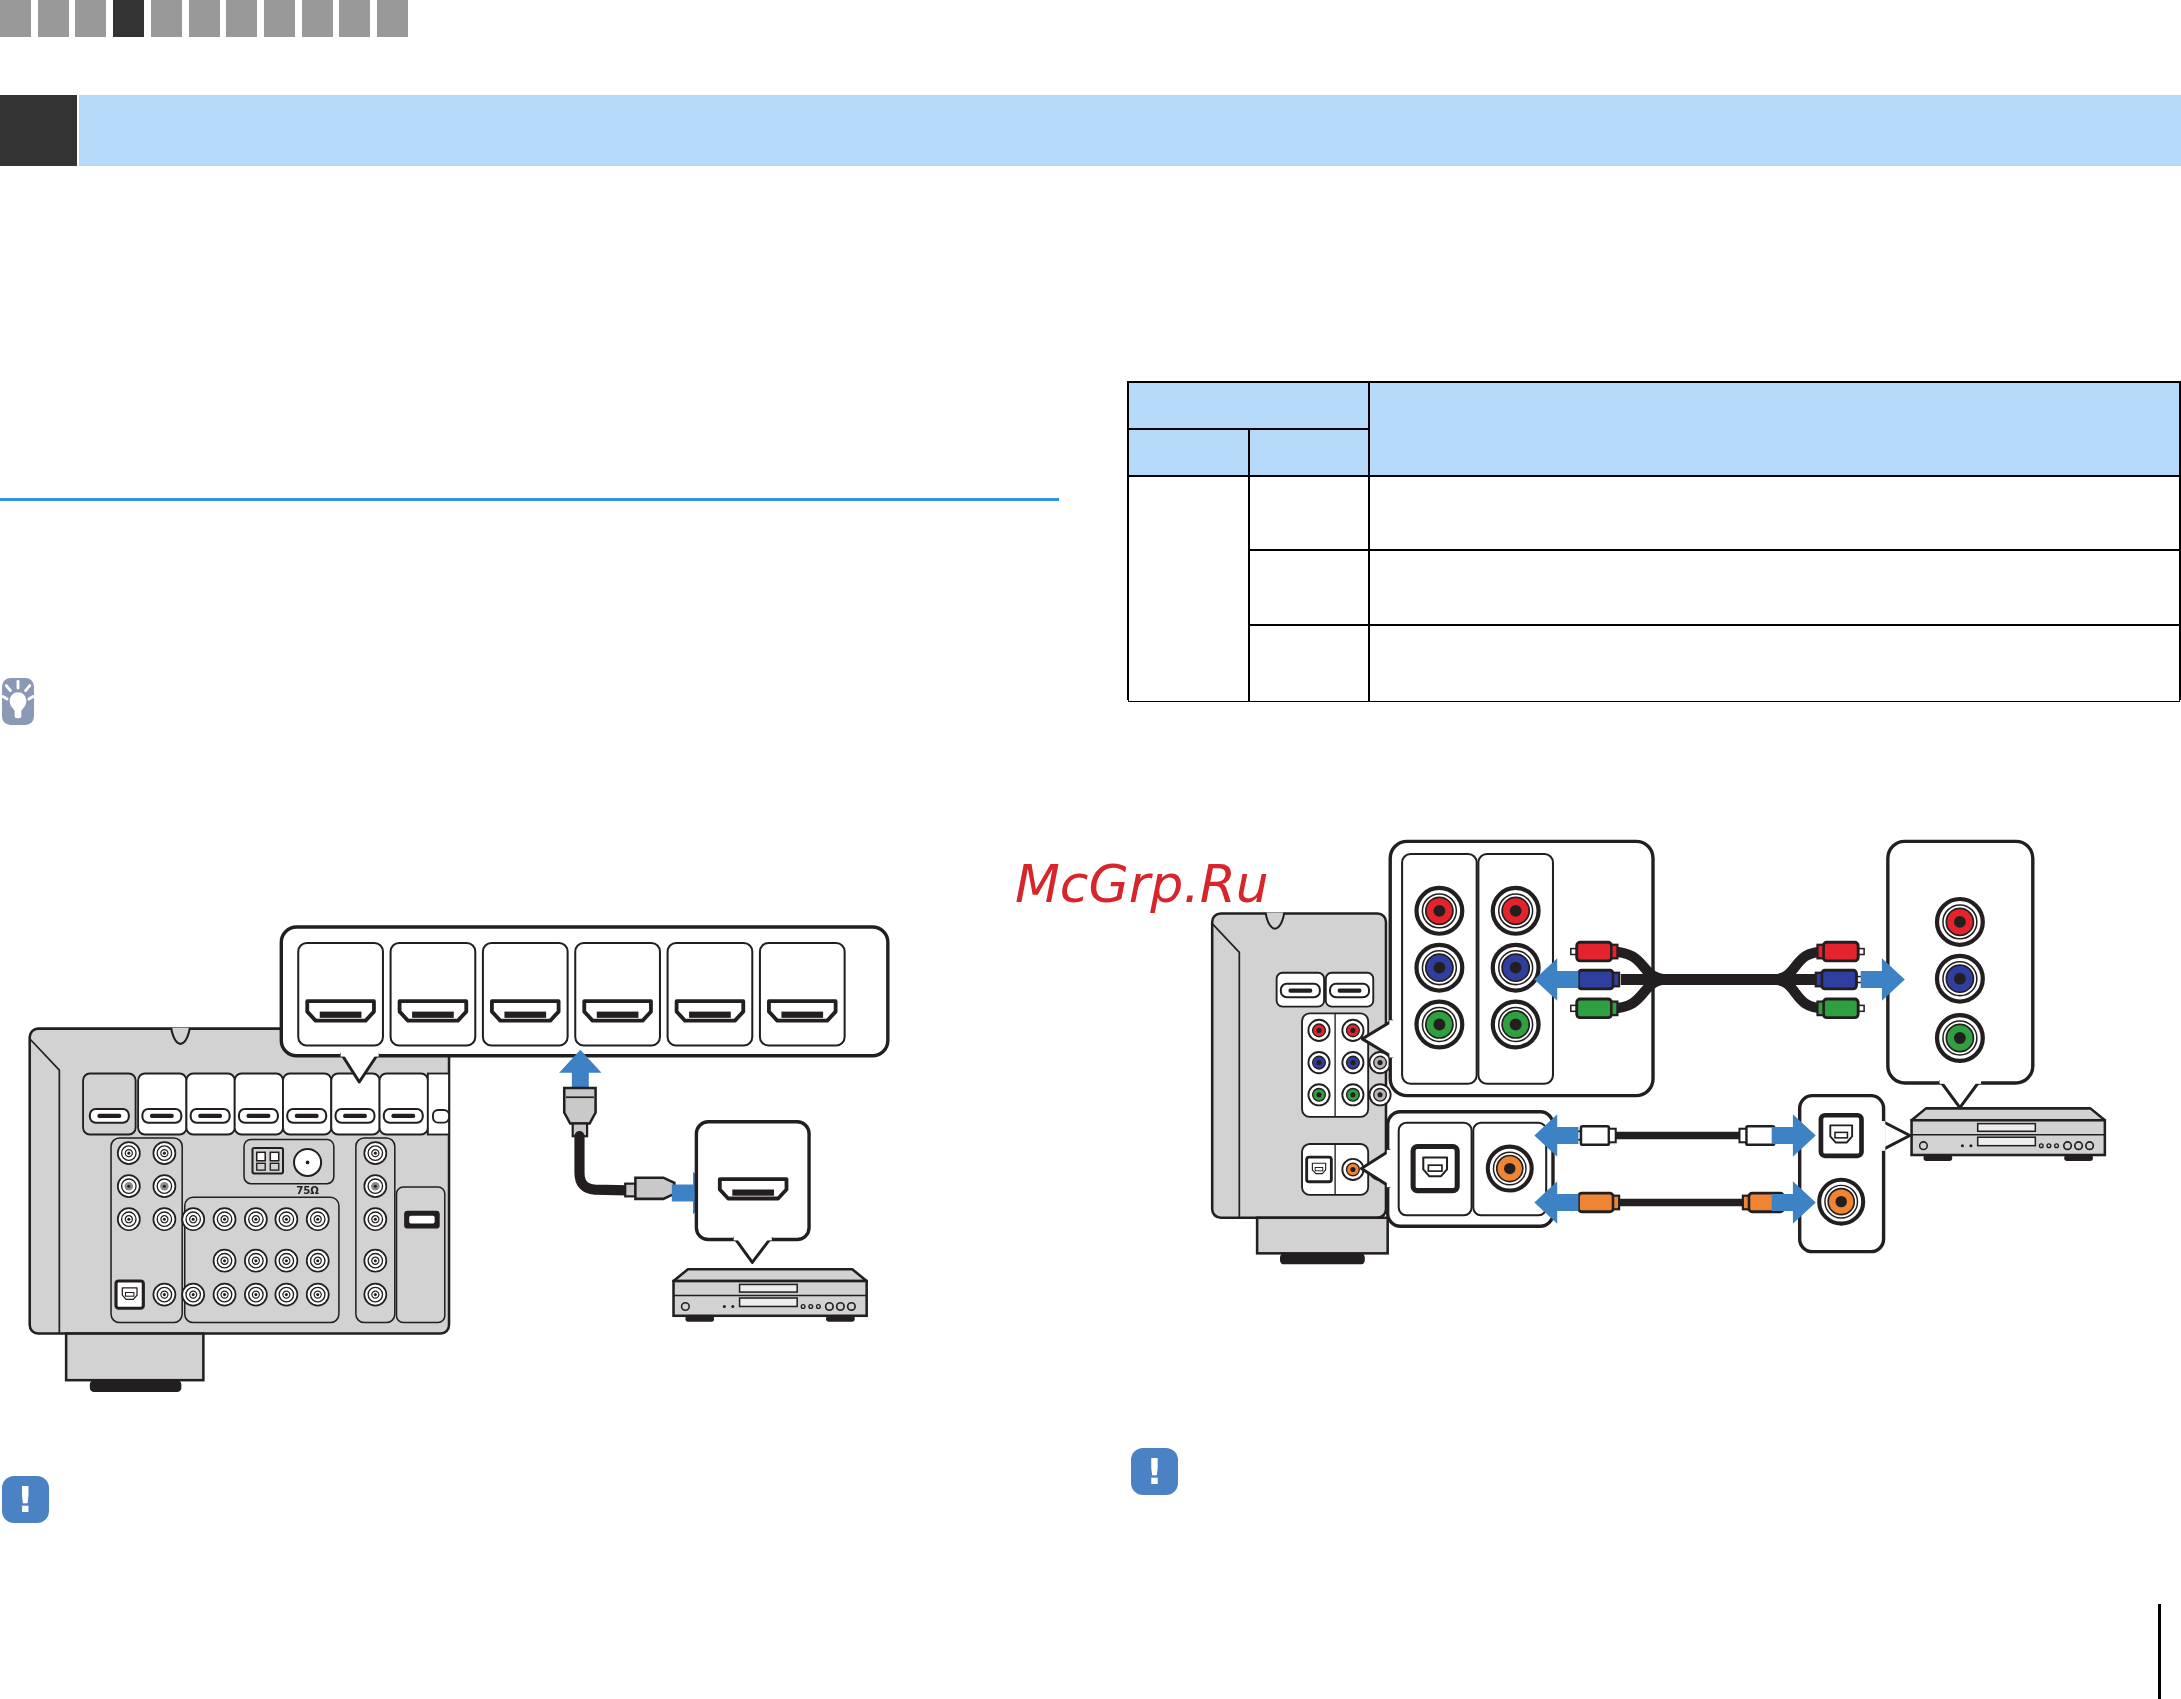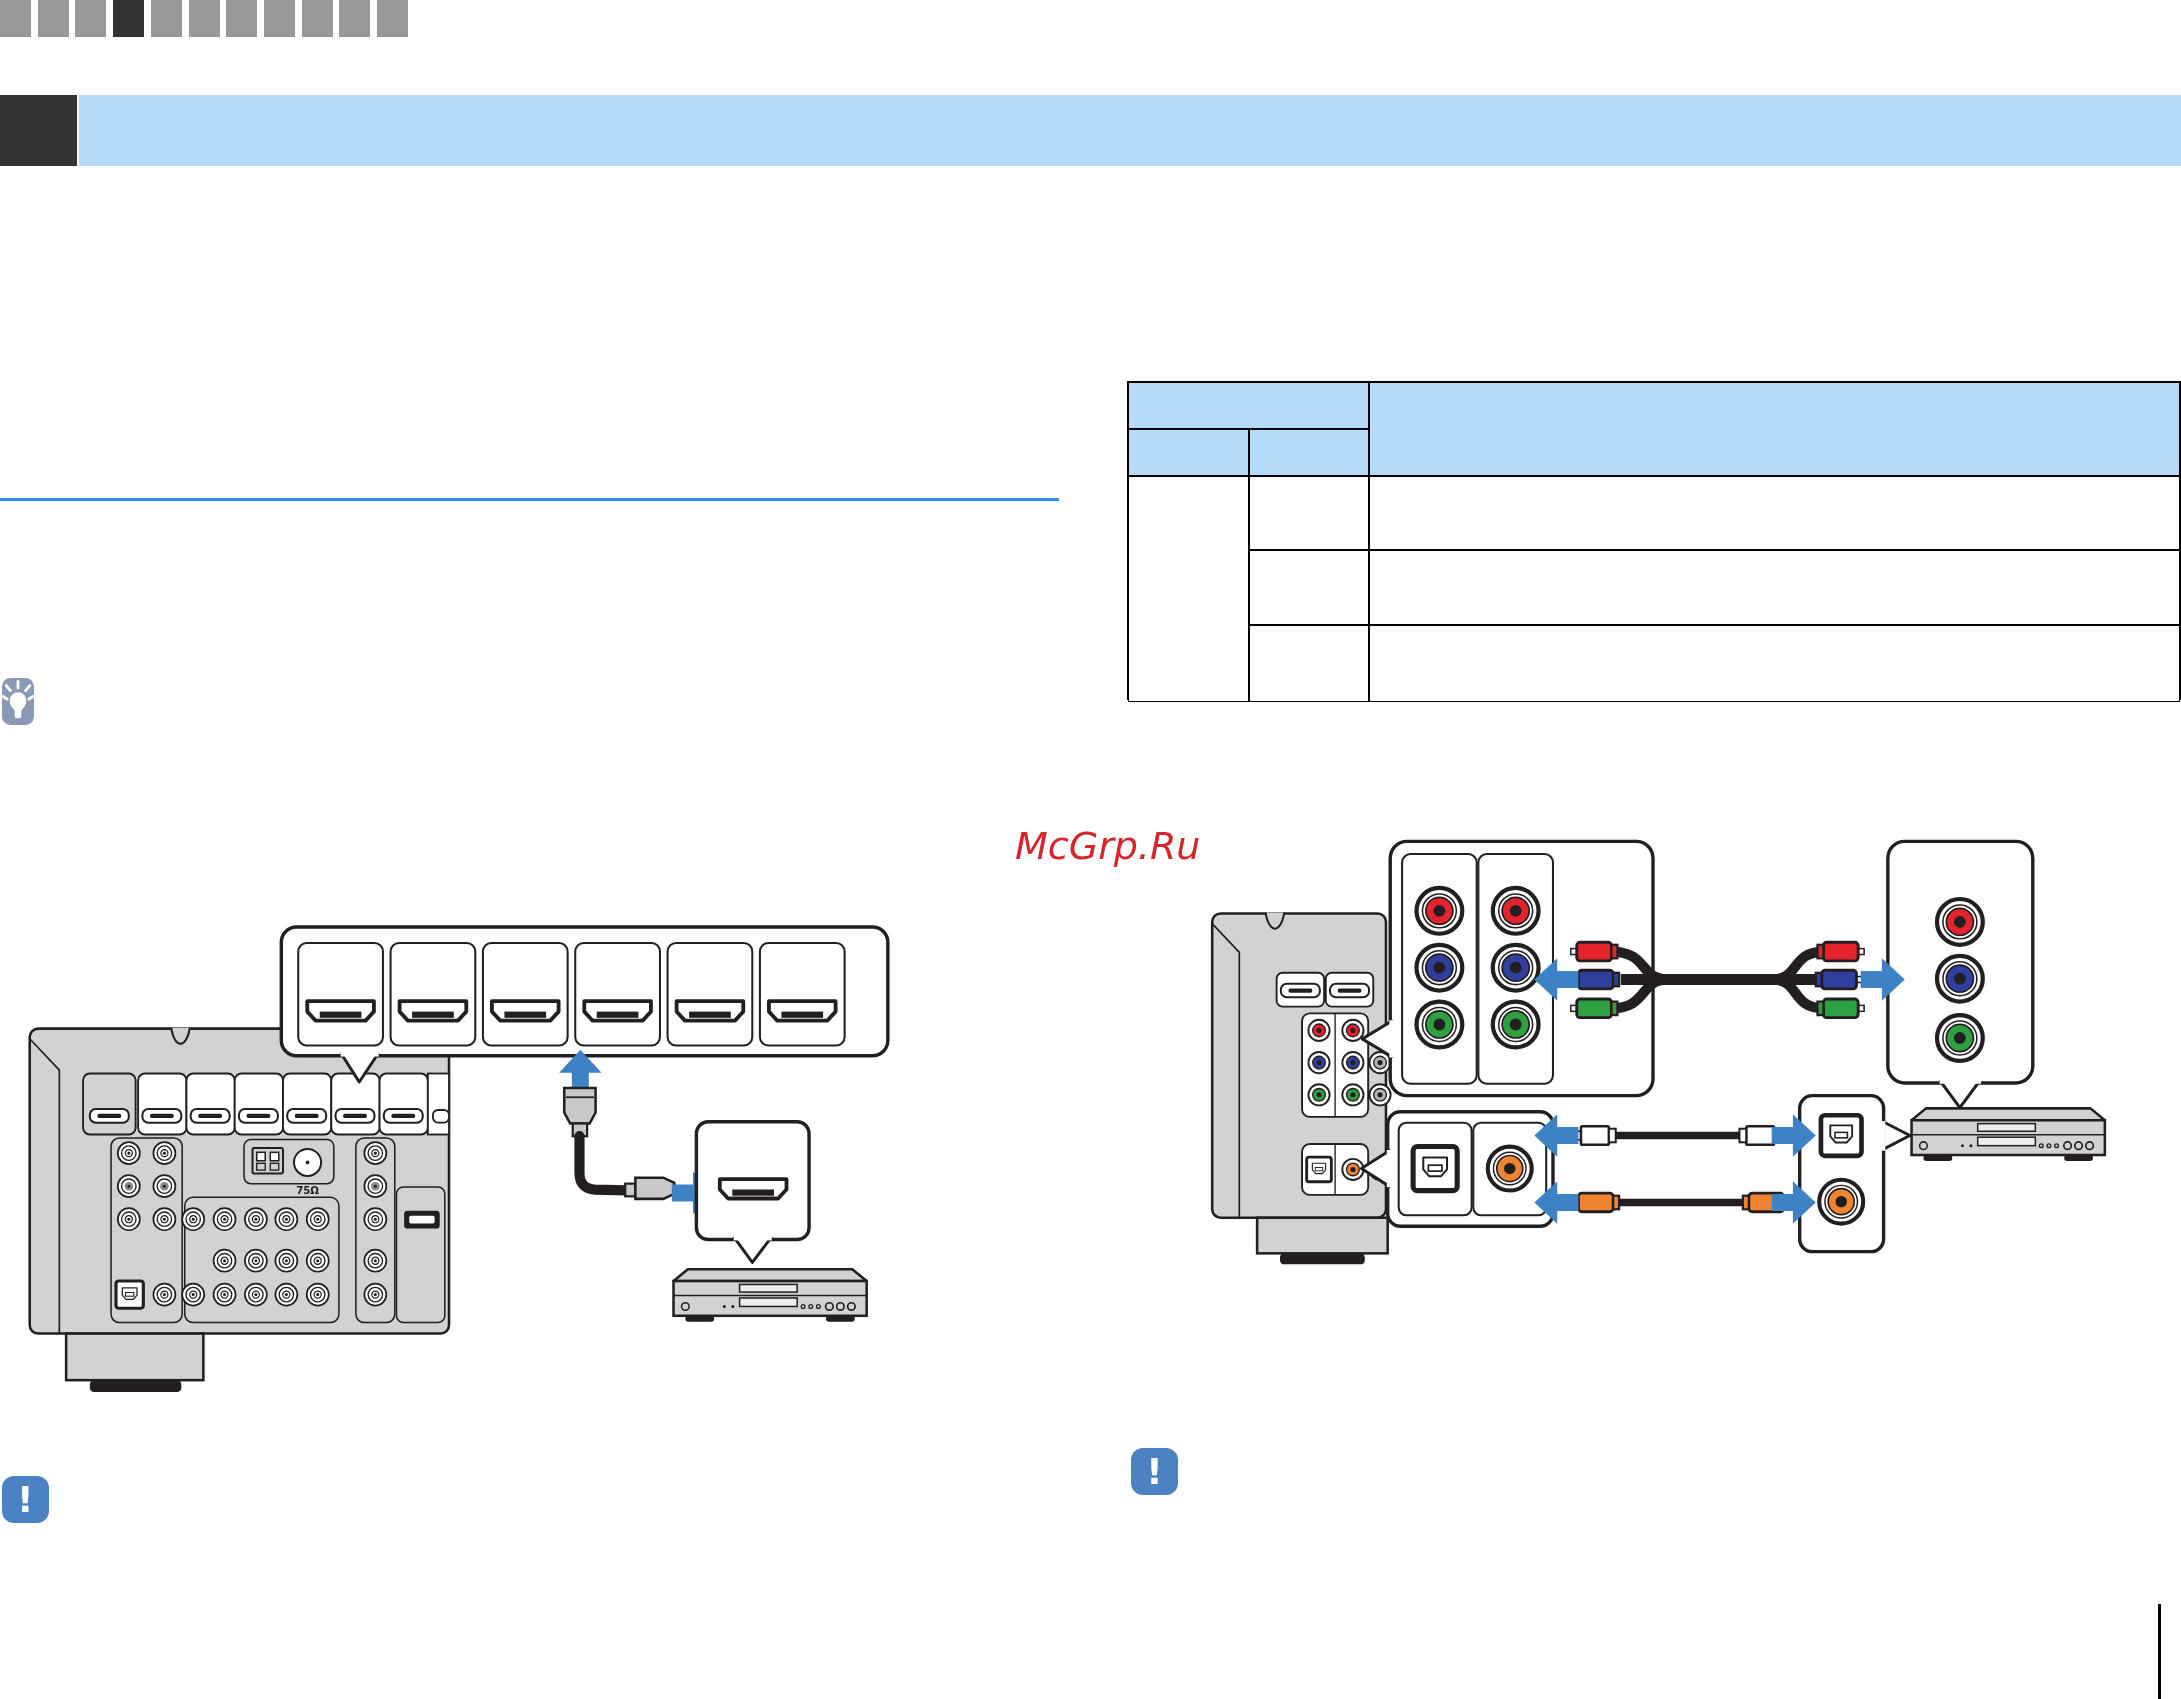--- a/index.html
+++ b/index.html
@@ -19,21 +19,21 @@
   
   .hdr-accent{left:0;top:95px;width:77px;height:71px;background:var(--accent-dark);}
   .hdr-bar{left:79px;top:95px;width:2103px;height:71px;background:var(--band-blue);}
   
   .rule{left:0;top:498px;width:1059px;height:3.4px;background:var(--rule-blue);}
   
   .tip-icon{left:1.7px;top:678px;width:32px;height:47px;background:var(--tip-gray-blue);border-radius:8.5px;}
   .note-icon{width:47px;height:47px;background:var(--note-blue);border-radius:12px;
     color:#fff;font-weight:bold;font-size:36px;line-height:47px;text-align:center;}
   
-  .watermark{left:1015px;top:827px;font-size:38px;font-style:italic;color:var(--watermark-red);line-height:1;white-space:nowrap;}
+  .watermark{left:1015px;top:858px;font-size:52px;font-style:italic;color:var(--watermark-red);line-height:1;white-space:nowrap;}
   
   .spec-table{left:1127px;top:381px;width:1054px;height:319px;display:grid;
     grid-template-columns:121px 120px 1fr;grid-template-rows:47px 47px 74px 75px 77px;
     border:1.3px solid #000;box-sizing:border-box;}
   .spec-table>div{border:1.3px solid #000;}
   .th{background:var(--band-blue);}
   .td{background:#fff;}
   .c-hab{grid-column:1/3;grid-row:1;}
   .c-hc{grid-column:3;grid-row:1/3;}
   .c-ha{grid-column:1;grid-row:2;}

